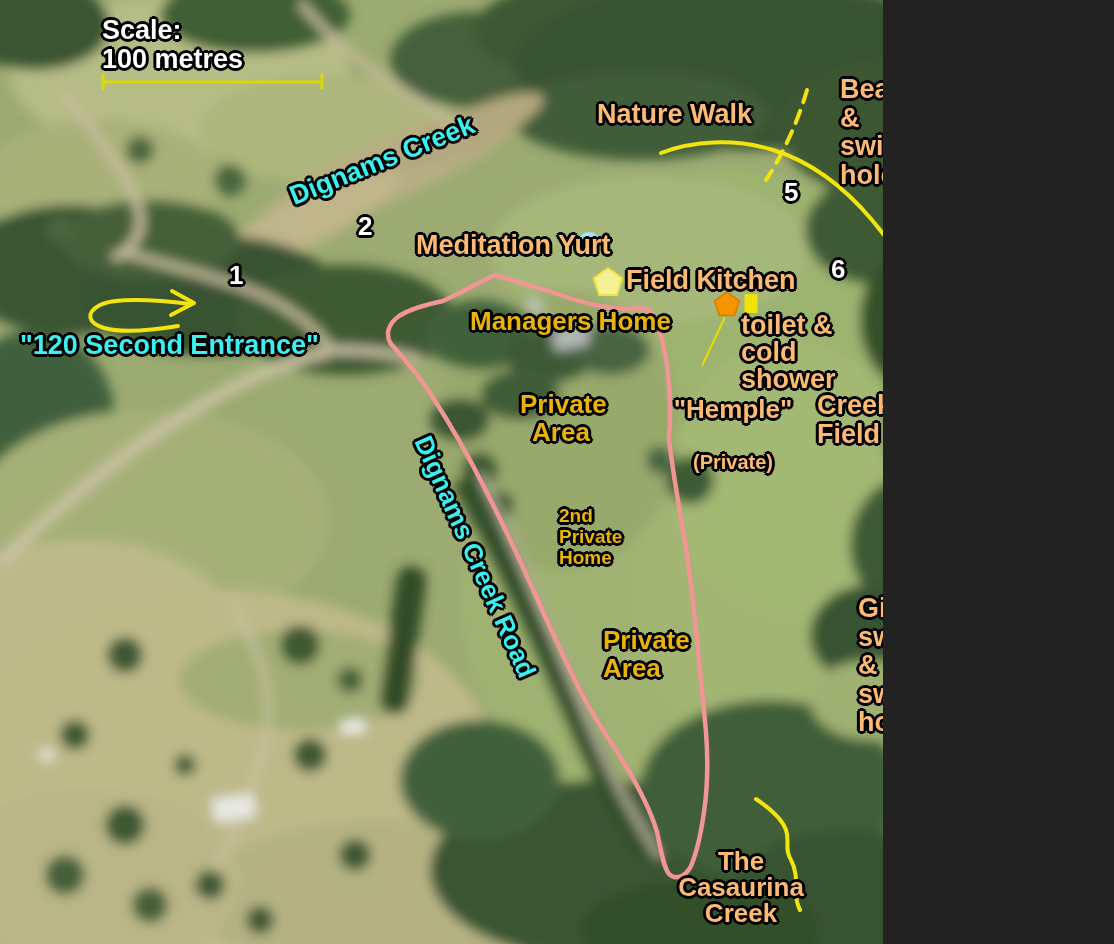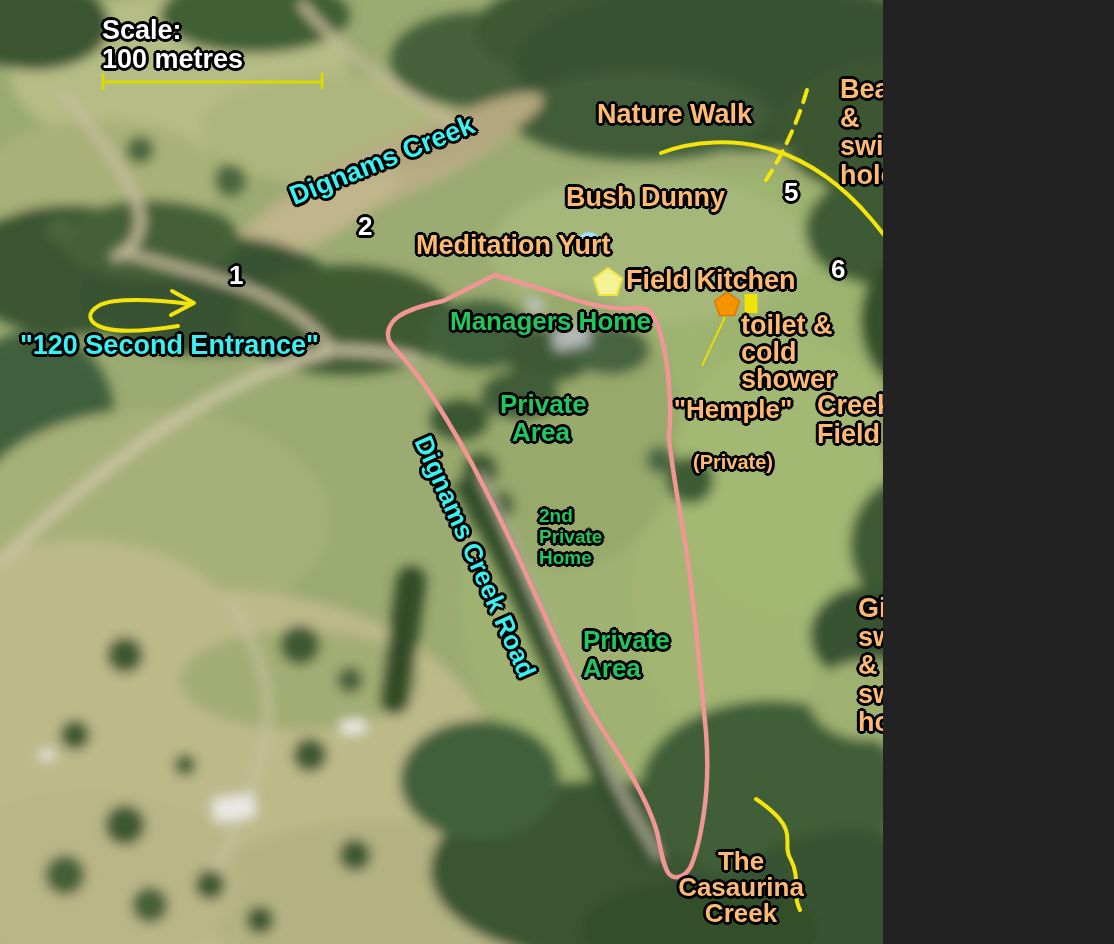--- a/index.html
+++ b/index.html
@@ -7,21 +7,21 @@
          font-family:"Liberation Sans",sans-serif;}
   .stage svg{position:absolute;left:0;top:0;}
   .lbl{position:absolute;font-weight:bold;font-size:27px;line-height:1.06;
        white-space:pre-line;letter-spacing:0px;
        text-shadow:-2px -2px 0 #000,0 -2px 0 #000,2px -2px 0 #000,
                    -2px 0 0 #000,2px 0 0 #000,
                    -2px 2px 0 #000,0 2px 0 #000,2px 2px 0 #000,
                    -3px 0 0 #000,3px 0 0 #000,0 3px 0 #000,0 -3px 0 #000;}
   .yellow{color:#fdba74;}
   .cyan{color:#3af0f0;}
-  .pink{color:#22c55e;}
+  .pink{color:#eab308;margin-left:20px;}
   .white{color:#ffffff;}
   .ctr{text-align:center;}
   .s26{font-size:26px;}
   .s25{font-size:19px;}
   .s20{font-size:20px;line-height:1.05;}
   .rotL{transform:rotate(-22deg);transform-origin:left center;}
   .rotR{transform:rotate(64deg);transform-origin:top left;}
   .rotRoad{transform:rotate(66deg);transform-origin:top left;}
 </style>
 </head>
@@ -185,21 +185,20 @@
   <div class="lbl cyan rotL" style="left:291px;top:183px;">Dignams Creek</div>
   <div class="lbl cyan rotR s26" style="left:974px;top:176px;">Dignams Creek</div>
   <div class="lbl cyan rotRoad s26" style="left:434px;top:432px;">Dignams Creek Road</div>
   <div class="lbl cyan" style="left:20px;top:331px;">"120 Second Entrance"</div>
 
   <div class="lbl yellow" style="left:597px;top:100px;">Nature Walk</div>
   <div class="lbl yellow" style="left:796px;top:75px;margin-left:44px;">Beach &amp;
 swim hole</div>
 
 
-  <div class="lbl yellow" style="left:566px;top:183px;">Bush Dunny</div>
   <div class="lbl yellow" style="left:416px;top:231px;">Meditation Yurt</div>
   <div class="lbl yellow" style="left:626px;top:266px;">Field Kitchen</div>
   <div class="lbl yellow" style="left:741px;top:312px;line-height:1.0;">toilet &amp;
 cold shower</div>
 
   <div class="lbl yellow ctr" style="left:668px;top:367px;width:130px;">
     <div class="s26">"Hemple"</div>
     <div class="s20">(Private)</div>
   </div>
 

